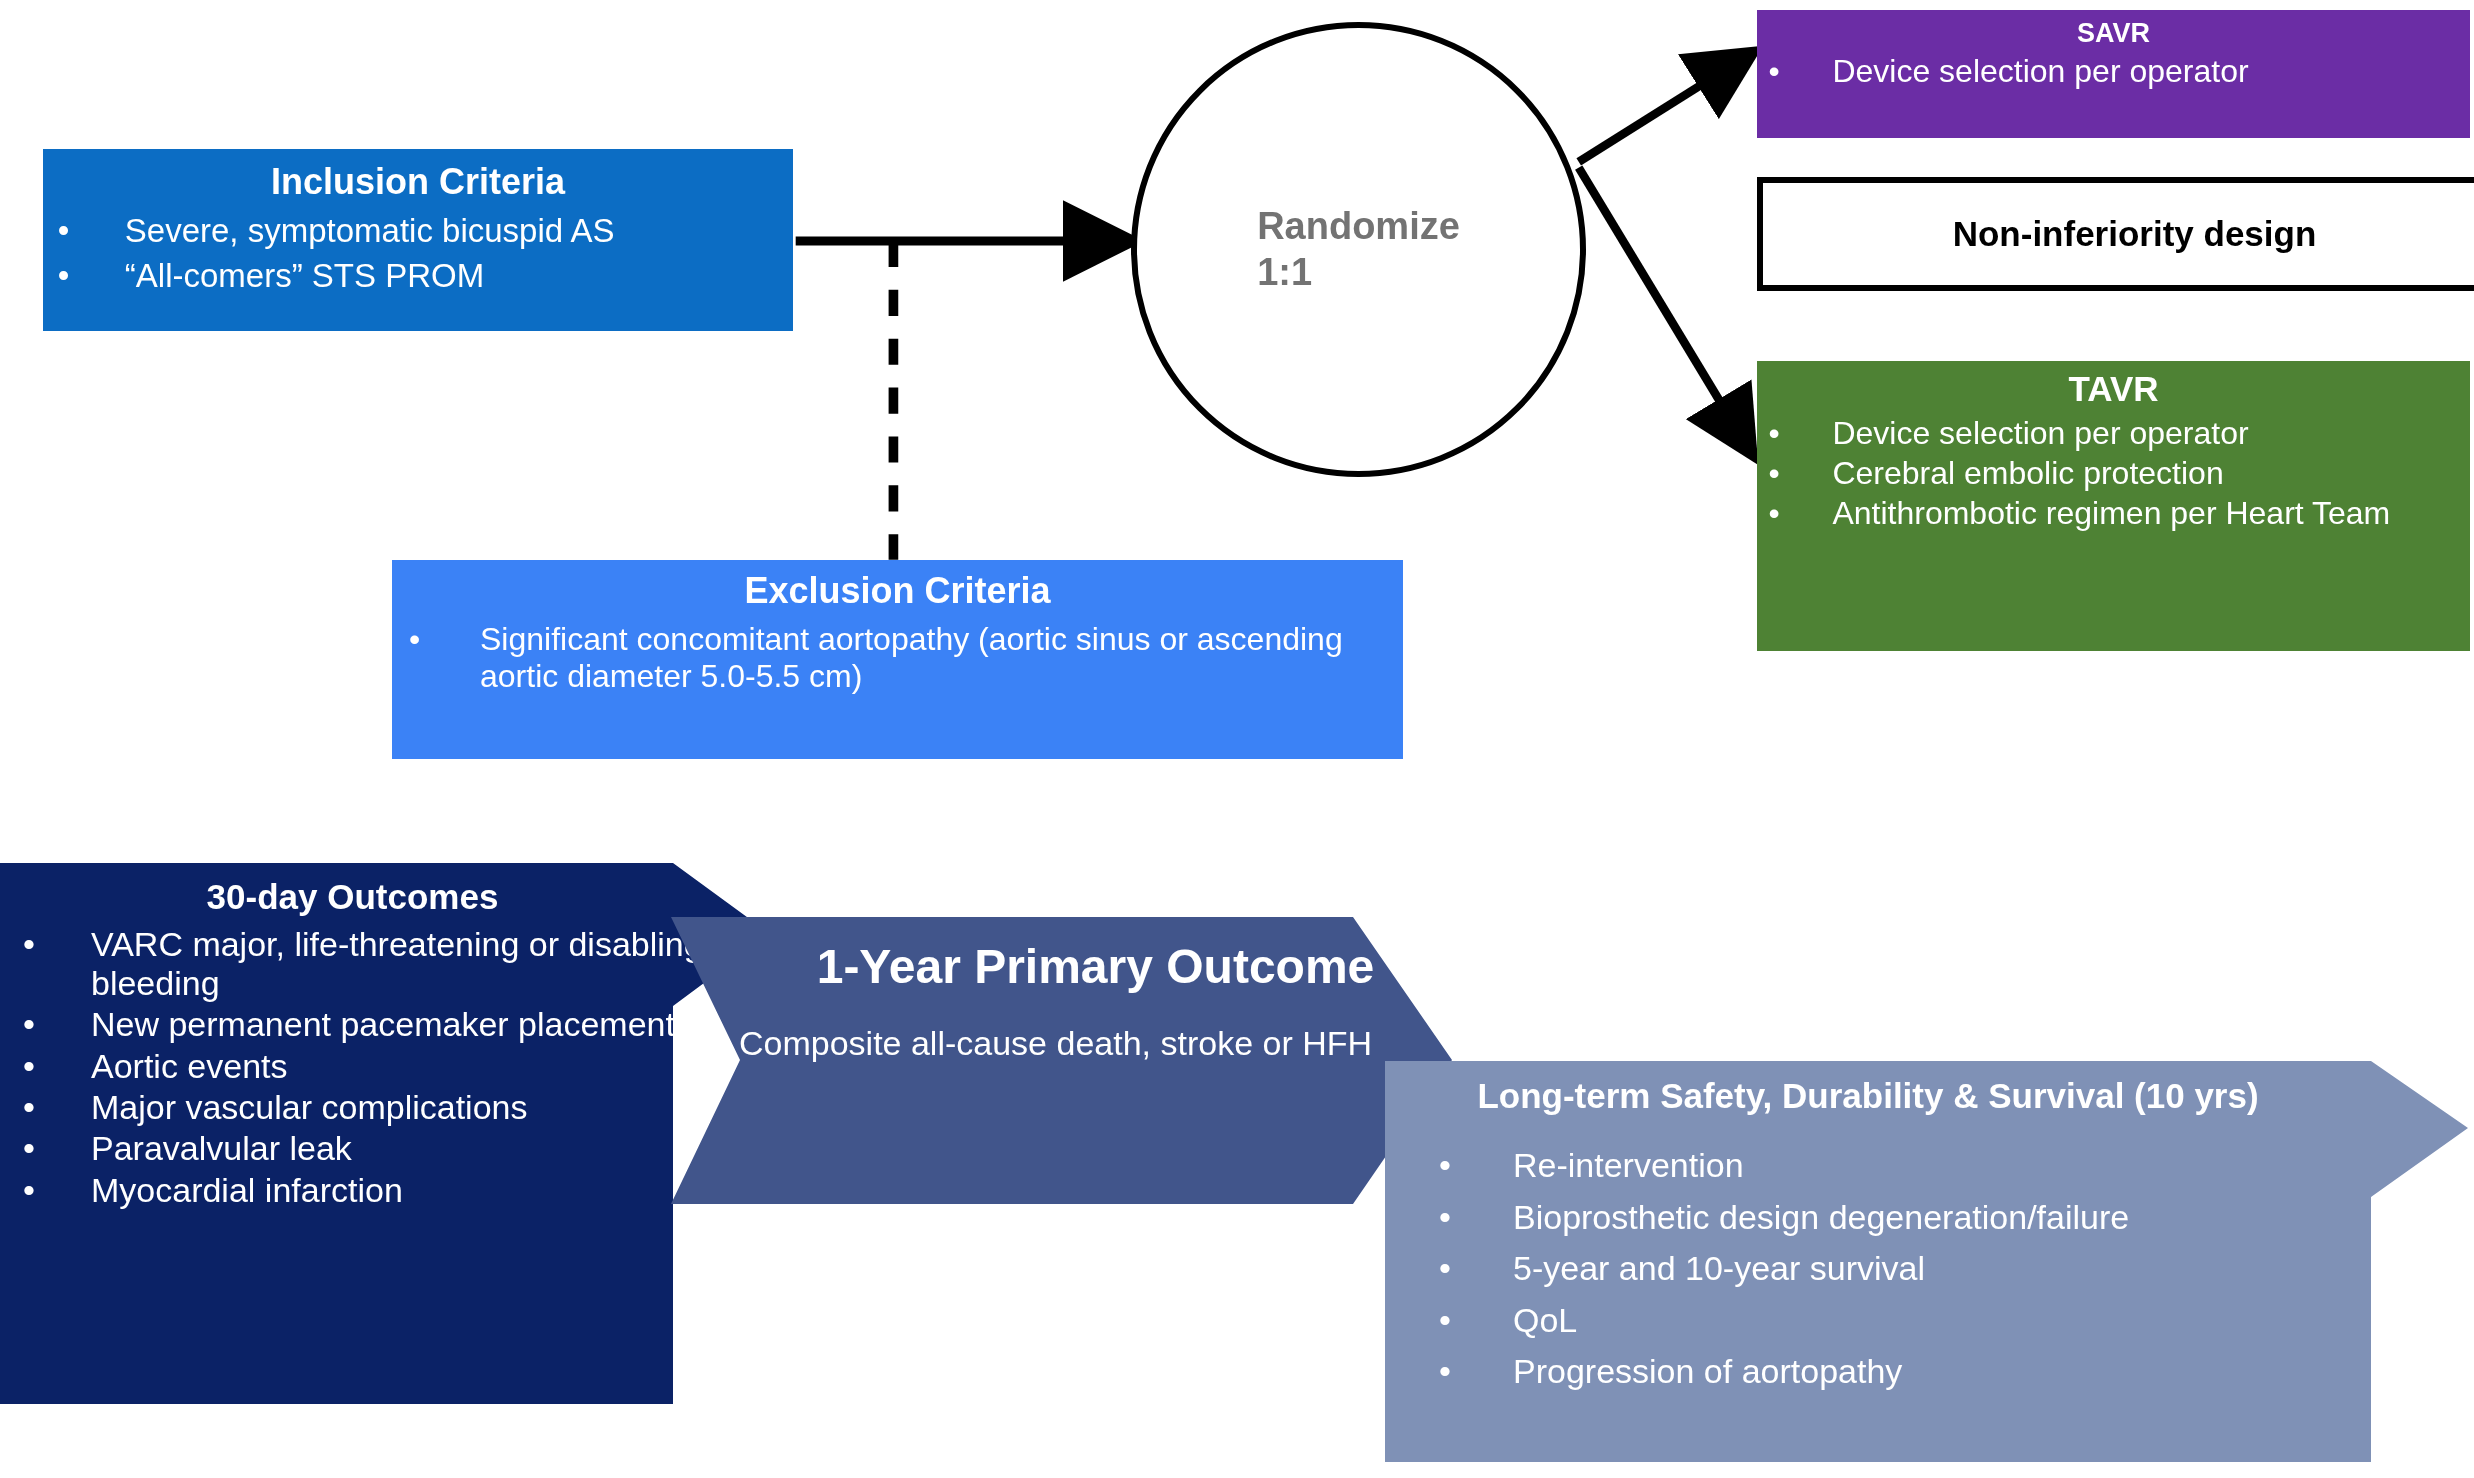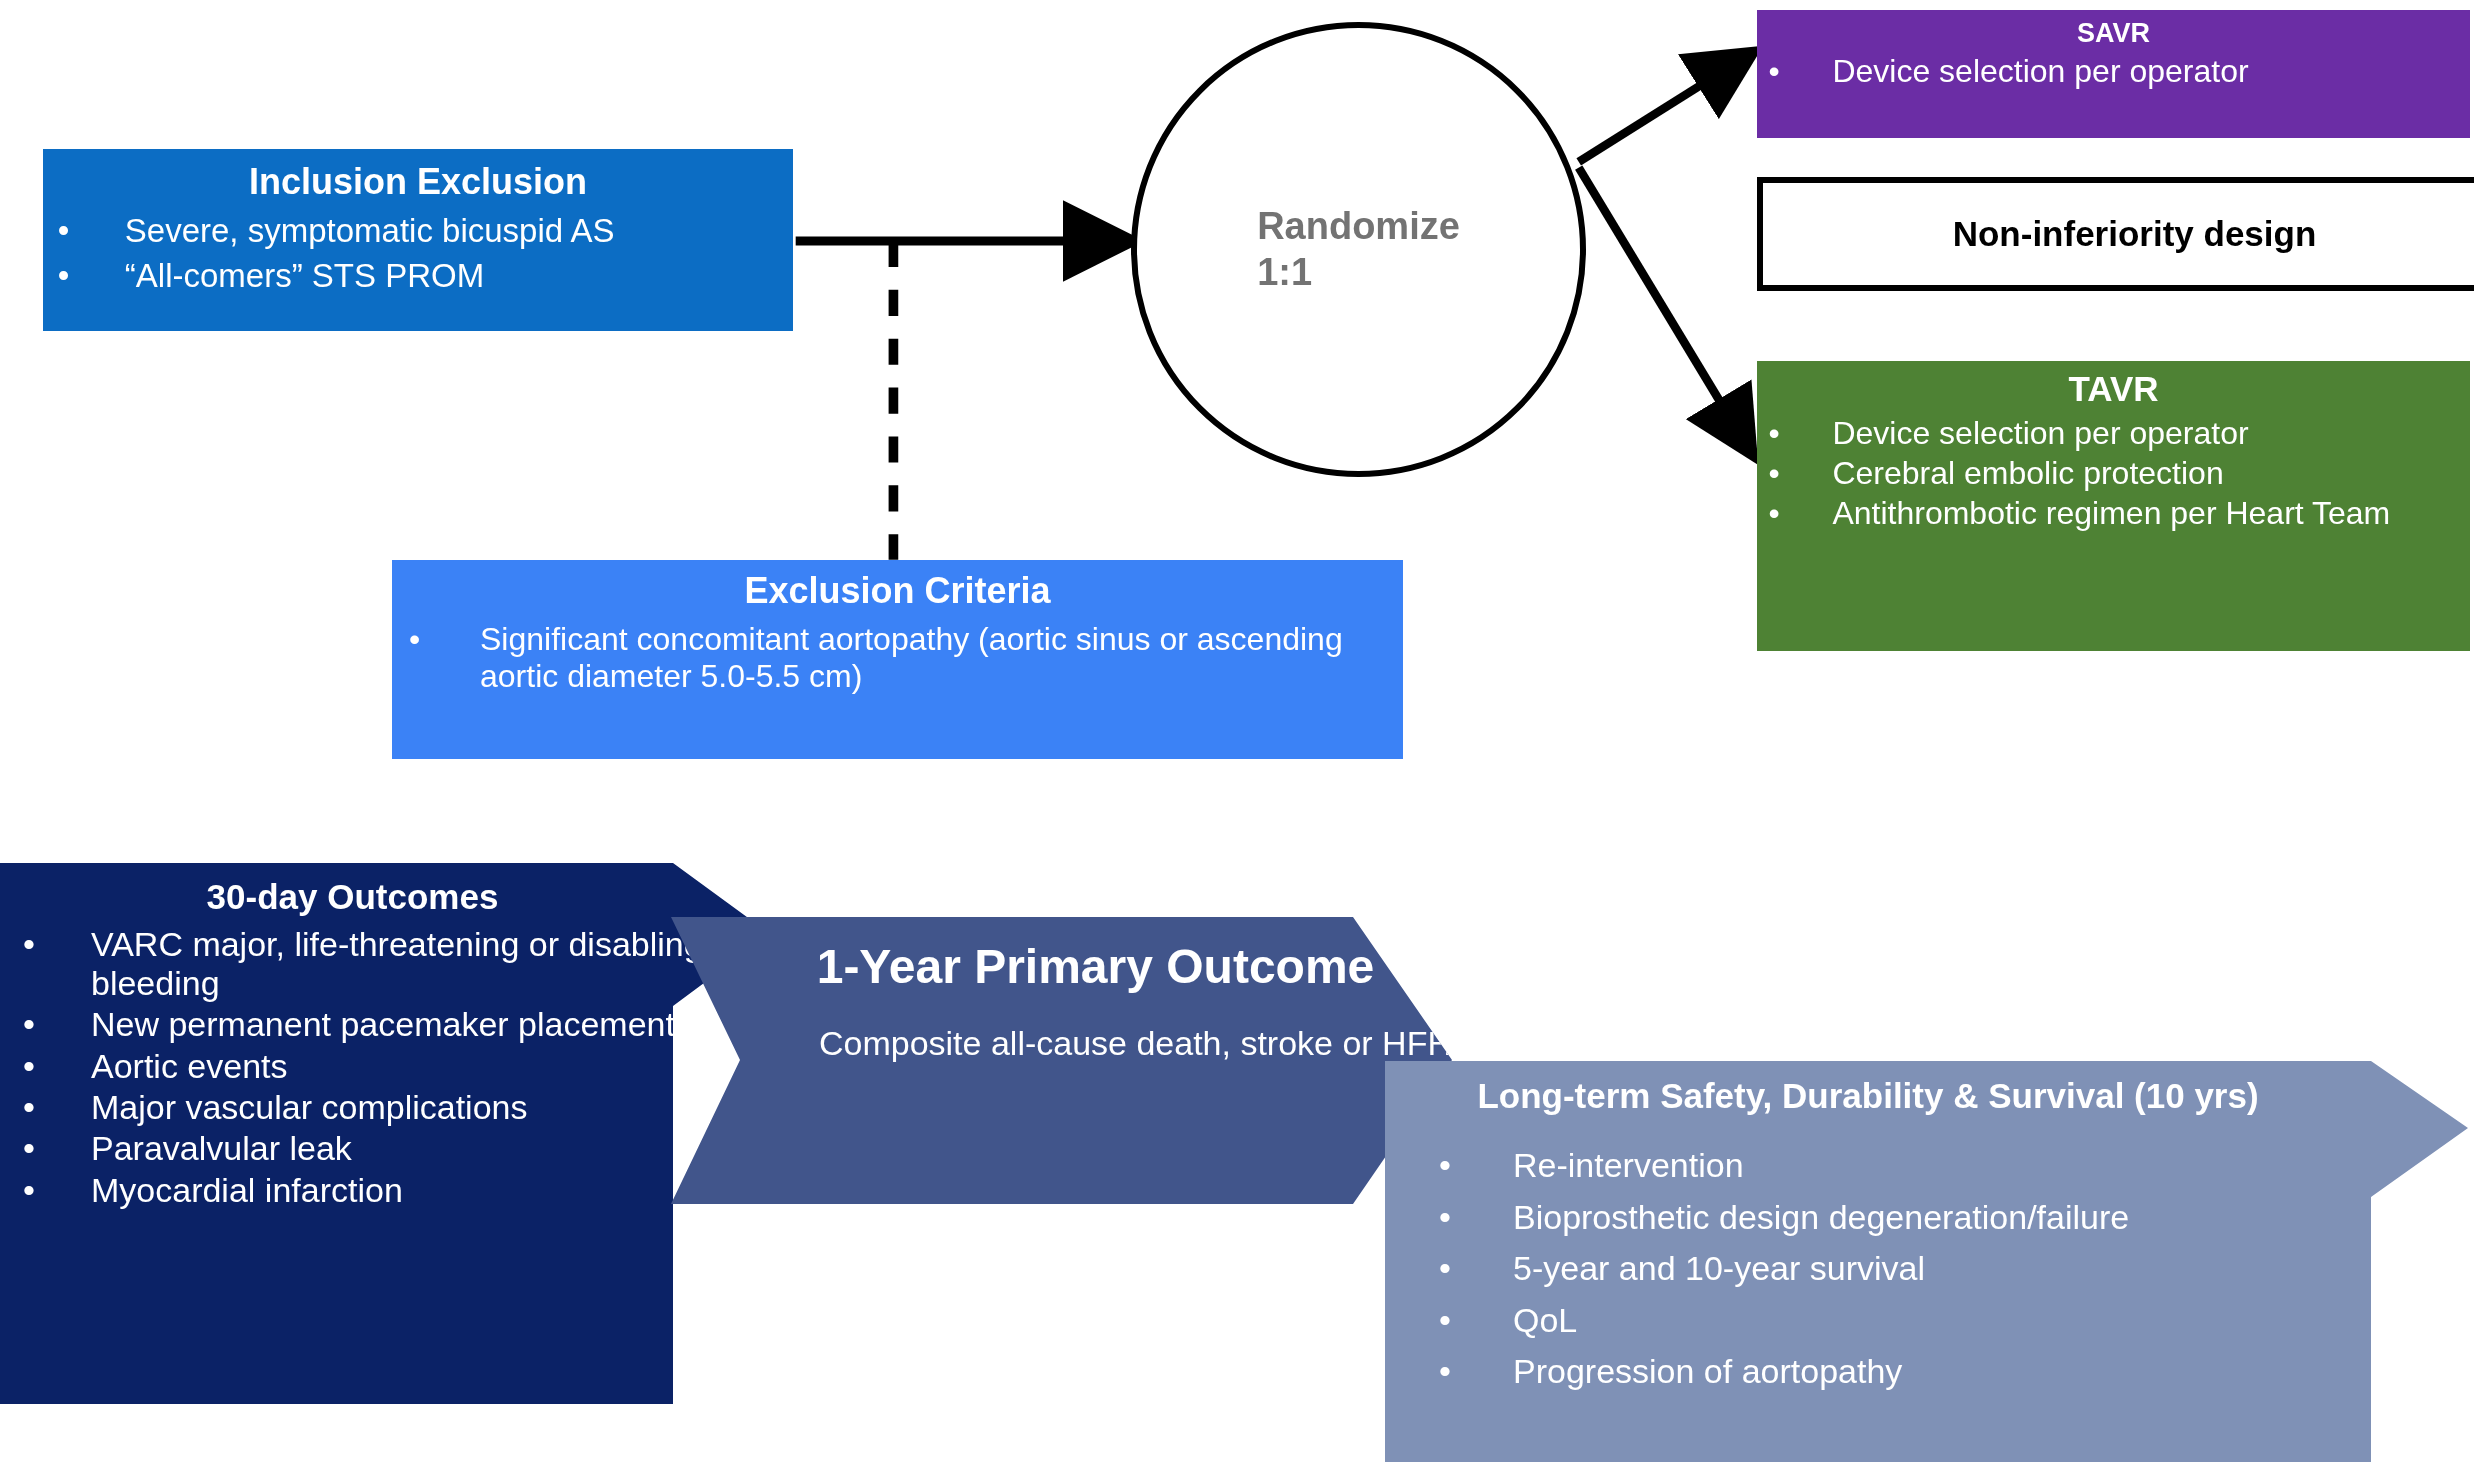--- a/index.html
+++ b/index.html
@@ -50,21 +50,21 @@
       clip-path:polygon(0 0, 673px 0, 770px 71px, 673px 143px, 673px 541px, 0 541px);
       padding:13.6px 23px 0 0;}
   #outcomes-30day .ttl{font-size:35px;margin:0 0 9px 74px;width:557px;}
   #outcomes-30day .bullets{font-size:34px;margin-left:23px;}
   #outcomes-30day .bullets li{padding-left:68px;margin-bottom:2.3px;}
 
   #outcome-1year{left:671px;top:917px;width:781px;height:287px;background:#41558B;
       clip-path:polygon(0 0, 682px 0, 781px 143px, 682px 287px, 0 287px, 69px 143px);
       padding:23px 0 0 0;}
   #outcome-1year .ttl{font-size:48px;margin-bottom:29.5px;padding-left:68px;}
-  #outcome-1year .sub{font-size:34px;color:#fff;text-align:right;line-height:1.2;padding-left:68px;}
+  #outcome-1year .sub{font-size:34px;color:#fff;text-align:left;line-height:1.2;padding-left:68px;}
 
   #longterm-box{left:1385px;top:1061px;width:1083px;height:401px;background:#7F91B6;
       clip-path:polygon(0 0, 986px 0, 1083px 67px, 986px 136px, 986px 401px, 0 401px);
       padding:14.8px 0 0 0;}
   #longterm-box .ttl{font-size:35px;margin:0 0 31px 0;width:966px;}
   #longterm-box .bullets{font-size:34px;margin-left:54px;}
   #longterm-box .bullets li{padding-left:74px;margin-bottom:12.5px;}
 
   
   #connectors{position:absolute;left:0;top:0;width:2475px;height:1478px;pointer-events:none;}
@@ -78,21 +78,21 @@
       <path d="M0,0 L9,4.5 L0,9 z" fill="#000"></path>
     </marker>
   </defs>
   <line x1="1400" y1="424" x2="1985" y2="424" stroke="#000" stroke-width="16" marker-end="url(#ah)"></line>
   <line x1="1572" y1="424" x2="1572" y2="985" stroke="#000" stroke-width="17" stroke-dasharray="46 40"></line>
   <line x1="2778" y1="285" x2="3080" y2="95" stroke="#000" stroke-width="15" marker-end="url(#ah)"></line>
   <line x1="2778" y1="295" x2="3080" y2="795" stroke="#000" stroke-width="15" marker-end="url(#ah)"></line>
 </svg>
 
 <div class="node" id="inclusion-box">
-  <div class="ttl">Inclusion Exclusion</div>
+  <div class="ttl">Inclusion Criteria</div>
   <ul class="bullets">
     <li>
         <span class="dot">•</span>
         <span class="txt">Severe, symptomatic bicuspid AS</span>
       </li>
     <li>
         <span class="dot">•</span>
         <span class="txt">“All-comers” STS PROM</span>
       </li>
   </ul>

